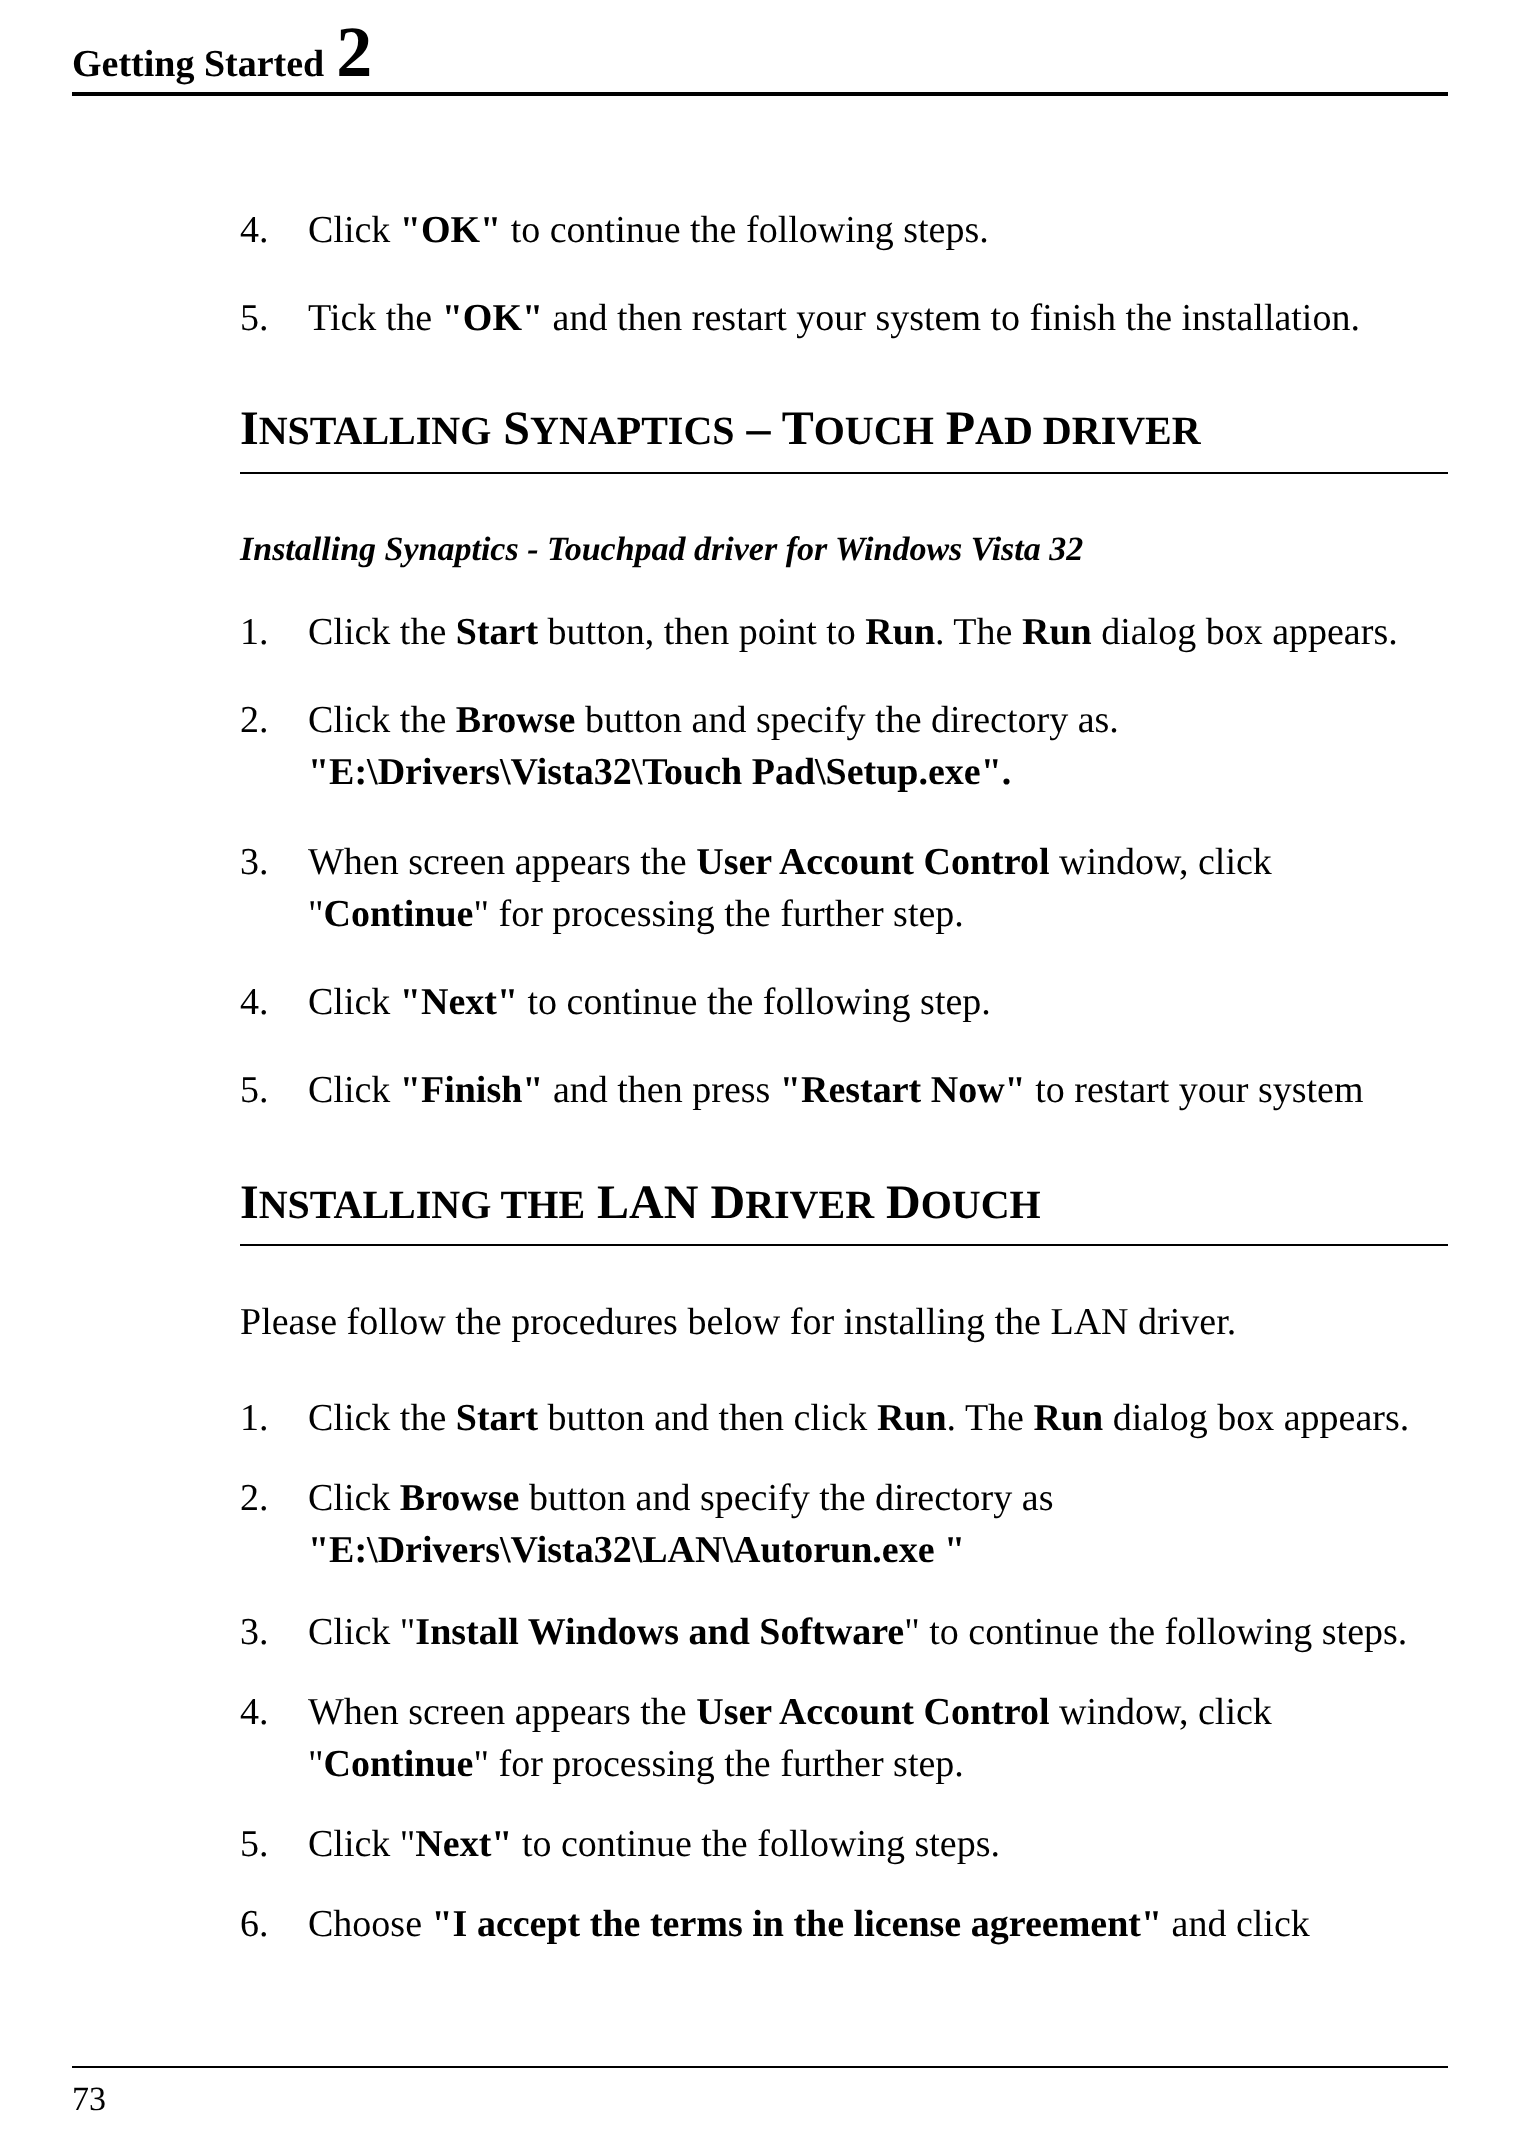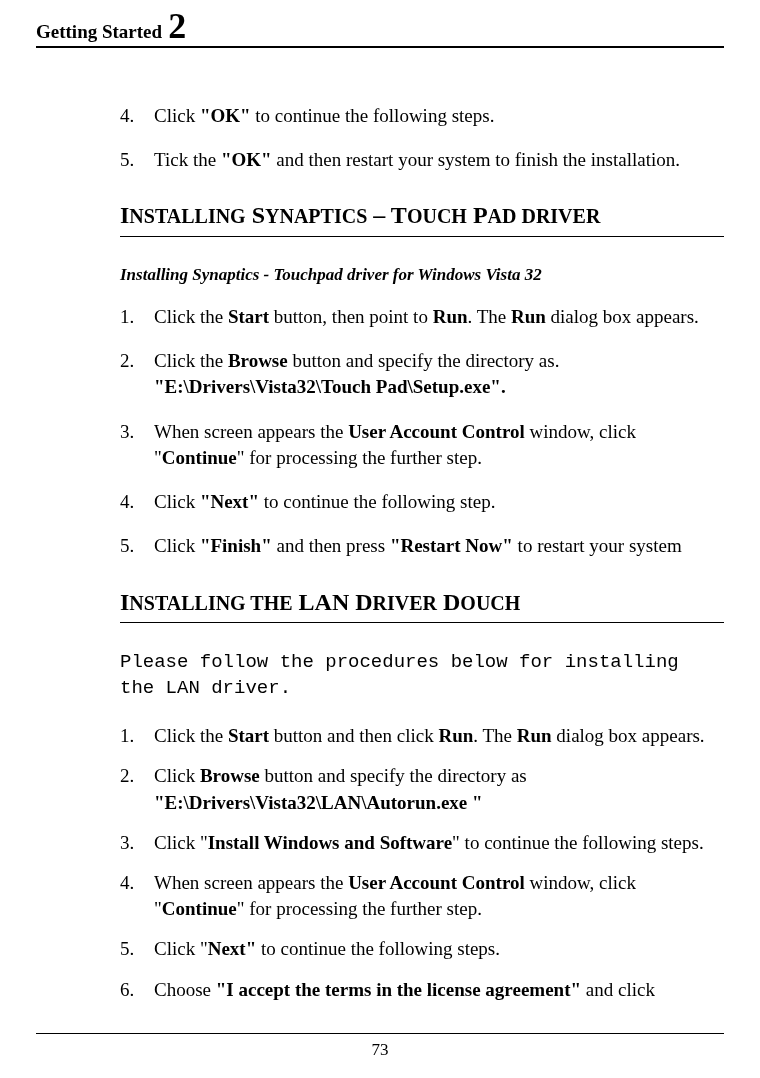--- a/index.html
+++ b/index.html
@@ -65,30 +65,29 @@
   .sub-heading {
     font-style: italic;
     font-weight: bold;
     font-size: 17px;
     margin-bottom: 18px;
     margin-top: 2px;
   }
   .plain-para {
     margin-bottom: 22px;
     margin-top: 20px;
-    font-family: Liberation Mono, monospace;
   }
   b { font-weight: bold; }
   .footer {
     position: absolute;
     bottom: 18px;
     left: 36px;
     right: 36px;
     border-top: 1.5px solid #000;
-    text-align: center;
+    text-align: left;
     padding-top: 6px;
     font-size: 17px;
     font-family: Liberation Serif, serif;
   }
   .sc-big { font-size: 24px; }
   .sc-small { font-size: 20px; }
 </style>
 </head>
 <body>
 

